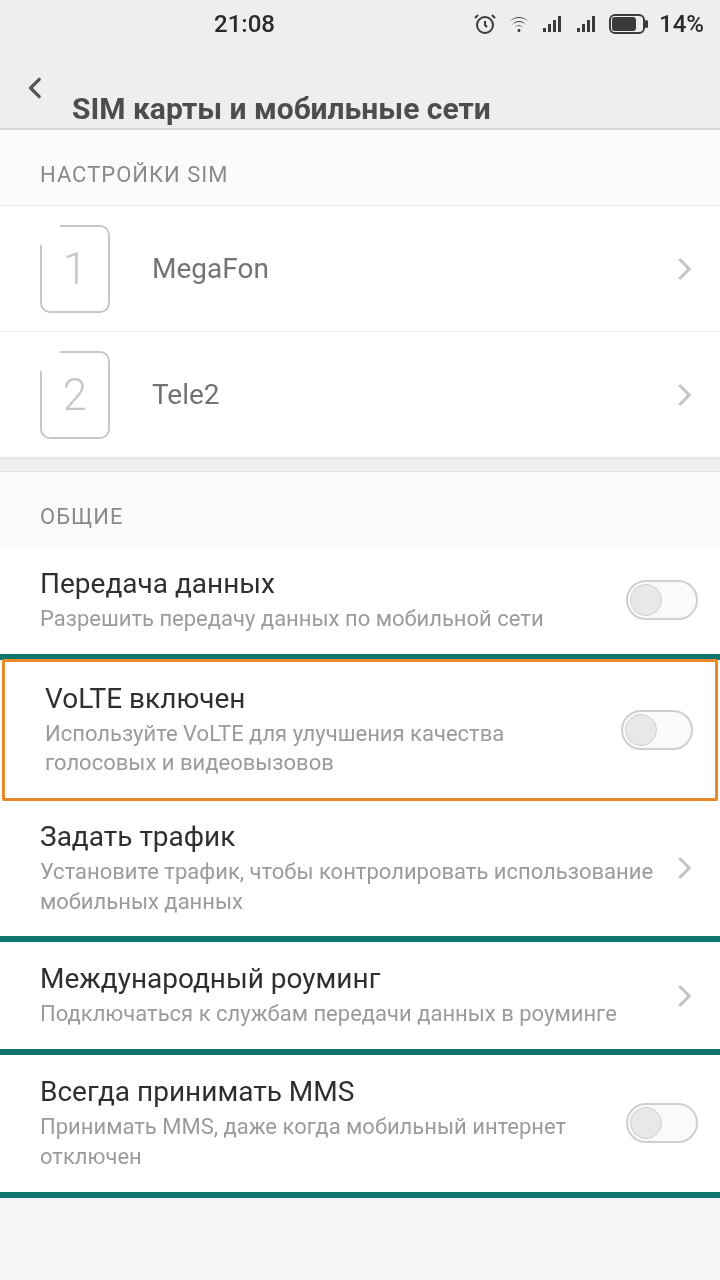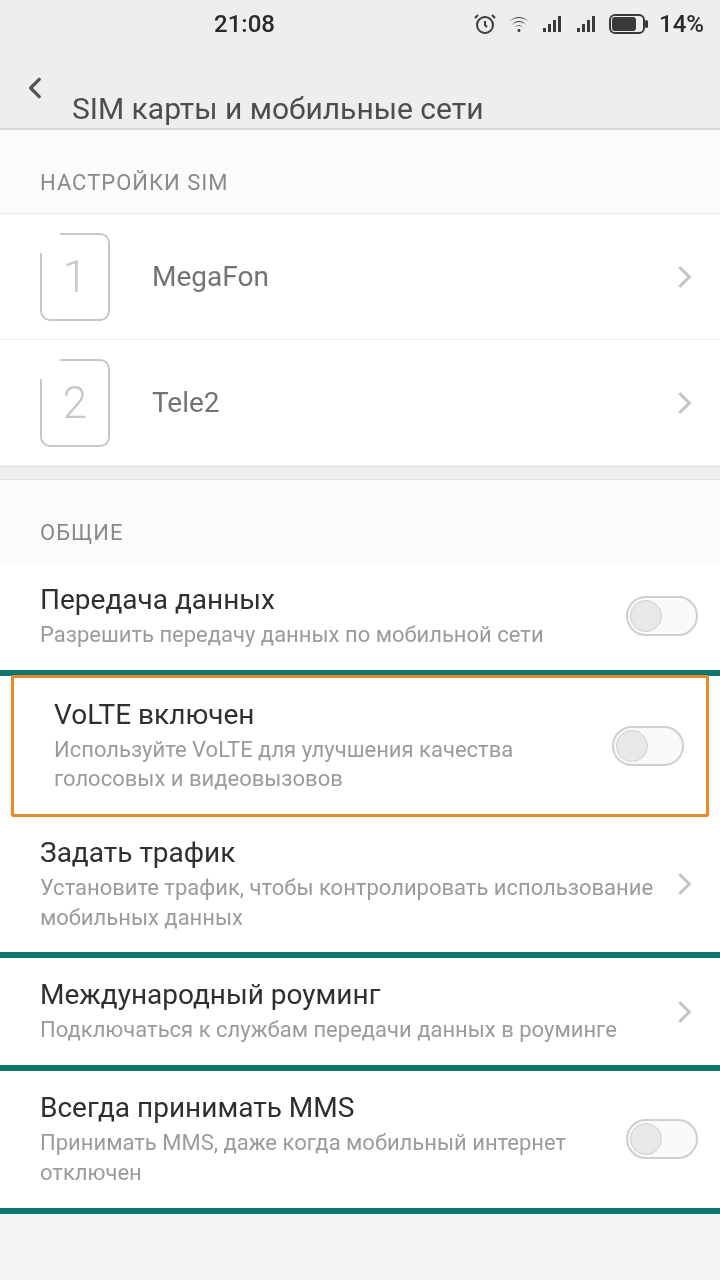--- a/index.html
+++ b/index.html
@@ -7,24 +7,24 @@
 
     
     .statusbar { height:48px; background:#eeeeee; display:flex; align-items:center; padding:0 16px; font-size:24px; font-weight:500; color:#2a2a2a;text-align:center; }
     .statusbar .sb-left { flex:1; }
     .statusbar .sb-right { display:flex; align-items:center; gap:10px; }
     .sb-icon { width:24px; height:24px; display:inline-block; }
 
     
     .header { height:82px; background:#eeeeee; display:flex; align-items:center; padding:0 8px 0 16px; border-bottom:2px solid #d7d7d7; }
     .back { width:40px; height:40px; display:flex; align-items:center; justify-content:center; color:#555; }
-    .title { font-size:30px; font-weight:400; color:#4d4d4d; margin-left:16px; letter-spacing:0;margin-top:40px; }
-
-    
-    .section-head { padding:40px 40px 18px 40px; font-size:22px; color:#8a8a8a; letter-spacing:1px; background:#fbfbfb; }
+    .title { font-size:30px; font-weight:700; color:#4d4d4d; margin-left:16px; letter-spacing:0;margin-top:40px; }
+
+    
+    .section-head { padding:32px 40px 18px 40px; font-size:22px; color:#8a8a8a; letter-spacing:1px; background:#fbfbfb; }
     .section-head.top { border-bottom:1px solid #e8e8e8;}
     .gap { height:14px; background:#efefef; border-top:1px solid #e2e2e2; border-bottom:1px solid #e2e2e2;}
 
     
     .list { background:#ffffff; }
 
     
     .sim-row { display:flex; align-items:center; padding:0 22px 0 40px; height:126px; border-bottom:1px solid #ececec; }
     .sim-icon { width:70px; height:88px; border:2px solid #c7c7c7; border-radius:10px 10px 10px 10px; display:flex; align-items:center; justify-content:center; font-size:44px; font-weight:300; color:#c7c7c7; margin-right:42px; position:relative;}
     .sim-icon::before{ content:''; position:absolute; top:-2px; left:-2px; width:20px; height:20px; background:#fff; border-right:2px solid #c7c7c7; border-bottom:2px solid #c7c7c7; transform:rotate(0deg); clip-path: polygon(0 0, 100% 0, 0 100%);}
@@ -37,21 +37,21 @@
     .row .txt { flex:1; padding-right:12px;}
     .row .tit { font-size:28px; color:#2f2f2f; margin-bottom:4px;}
     .row .sub { font-size:22px; color:#9b9b9b; line-height:1.35;}
     .row .ctrl { flex:none; display:flex; align-items:center;}
 
     
     .toggle { width:72px; height:40px; border:2px solid #cfcfcf; border-radius:20px; background:#fafafa; position:relative; }
     .toggle .knob { position:absolute; top:2px; left:2px; width:32px; height:32px; border-radius:50%; background:#e8e8e8; border:1px solid #cfcfcf;}
 
     
-    .highlight { border:3px solid #e88a2a; margin:-1px 11px; border-radius:2px; z-index:2;}
+    .highlight { border:3px solid #e88a2a; margin:-1px 2px; border-radius:2px; z-index:2;}
 
     svg { display:block; }
   </style>
 </head>
 <body>
 
 <div class="statusbar">
   <div class="sb-left">
     <span>21:08</span>
   </div>

